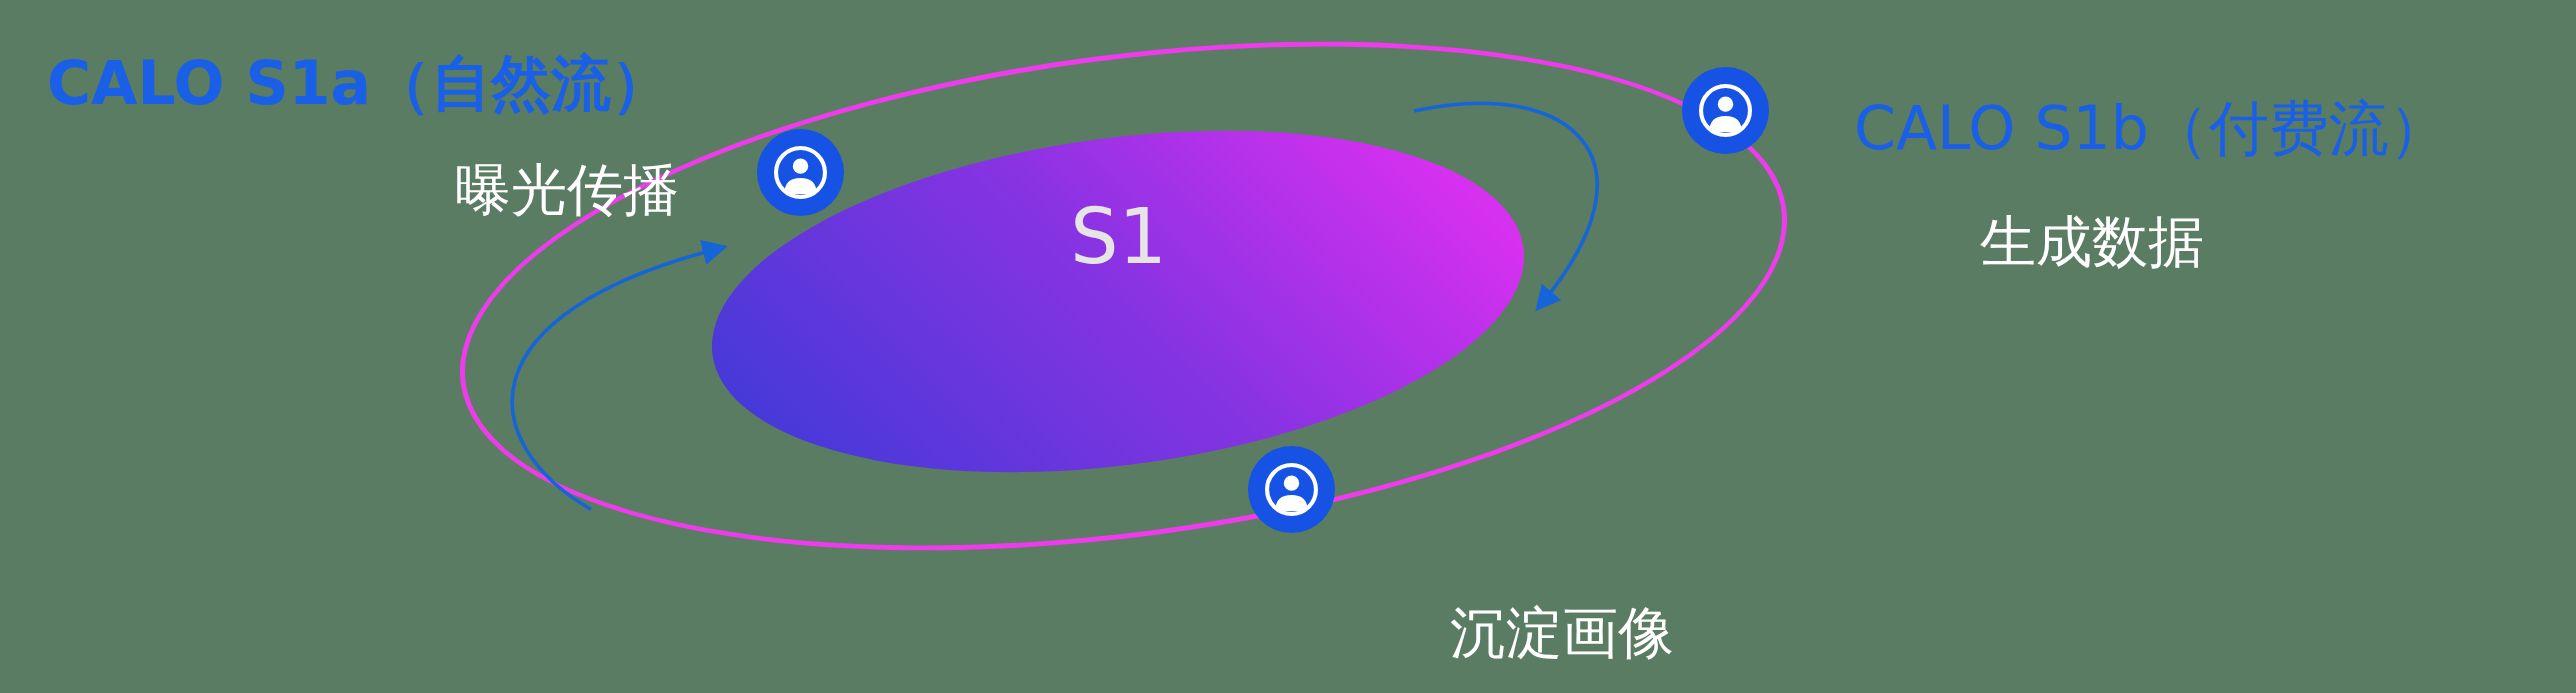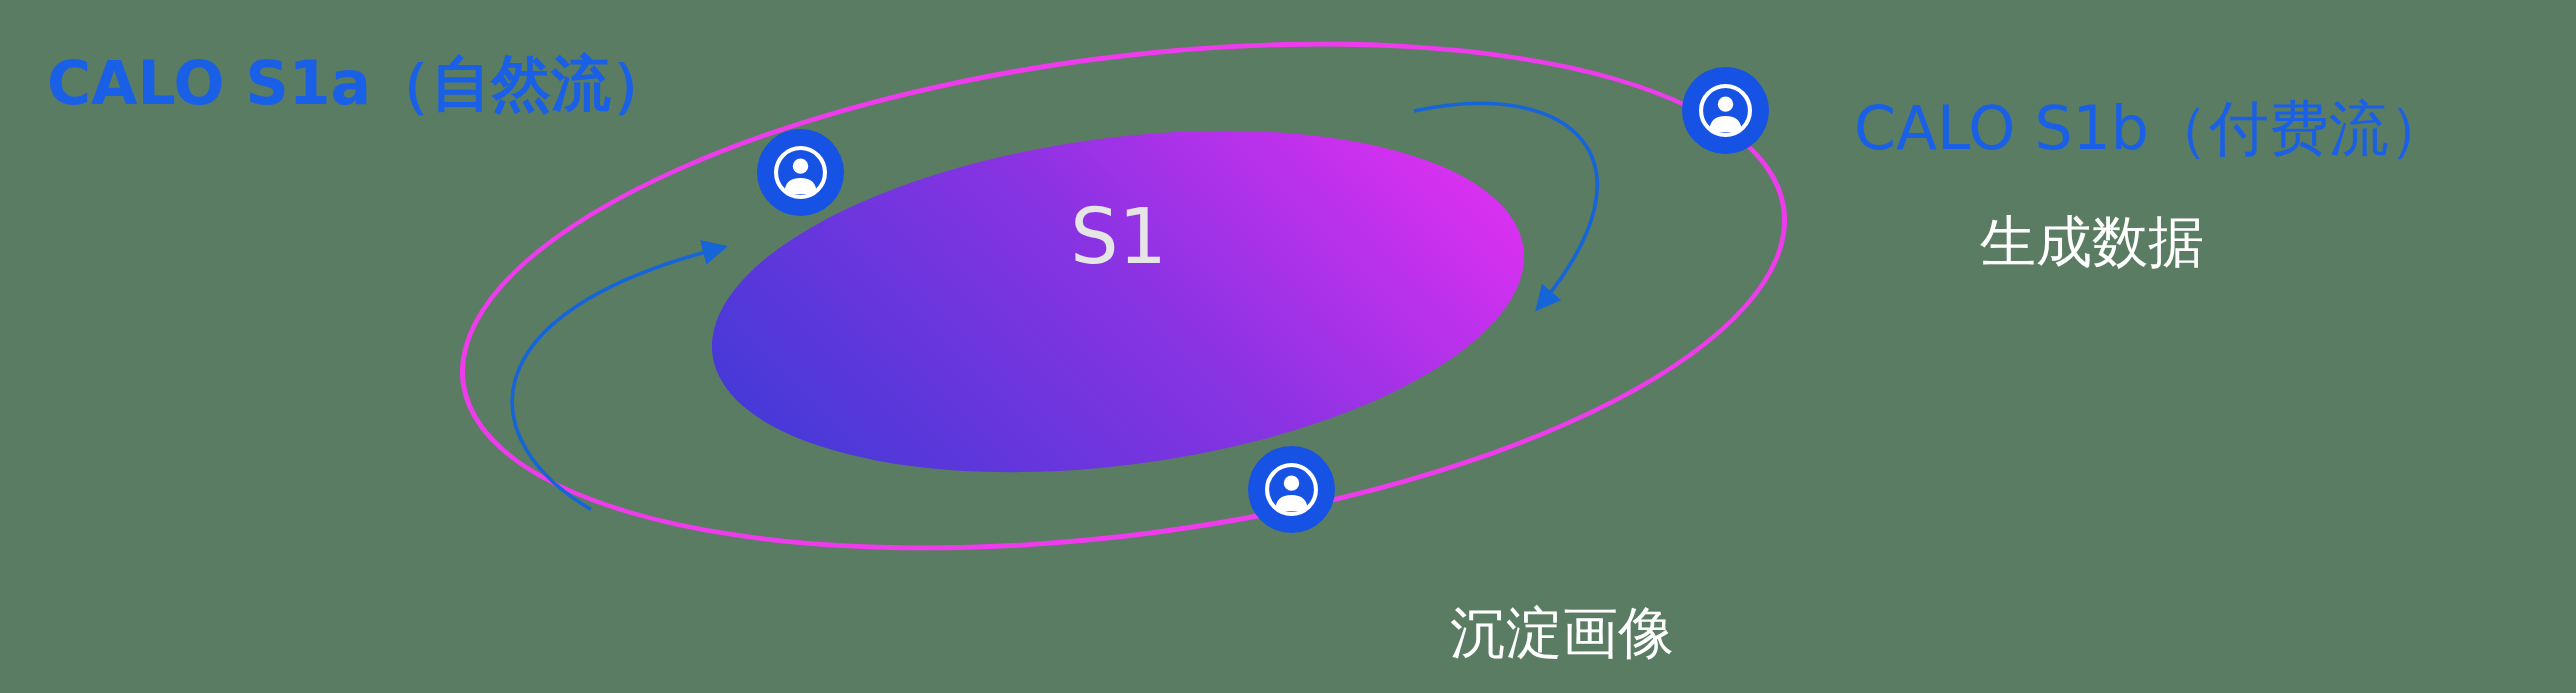--- a/index.html
+++ b/index.html
@@ -152,20 +152,21 @@
       <circle cx="48" cy="48" r="48" fill="#1652e3"></circle>
       <circle cx="48" cy="48" r="27" fill="none" stroke="#ffffff" stroke-width="4.5"></circle>
       <g clip-path="url(#clip-c)">
         <circle cx="48" cy="41" r="8.5" fill="#ffffff"></circle>
         <path d="M30 72 Q30 54 48 54 Q66 54 66 72 Z" fill="#ffffff"></path>
       </g>
     </svg>
   </div>
 
   <div class="abs title-blue lbl-s1a-title">CALO S1a（自然流）</div>
+  <div class="abs sub-white lbl-s1a-sub">曝光传播</div>
 
   <div class="abs title-blue lbl-s1b-title">CALO S1b（付费流）</div>
   <div class="abs sub-white lbl-s1b-sub">生成数据</div>
 
   <div class="abs sub-white lbl-s1c-sub">沉淀画像</div>
 
 </div>
 
 
 </body></html>

